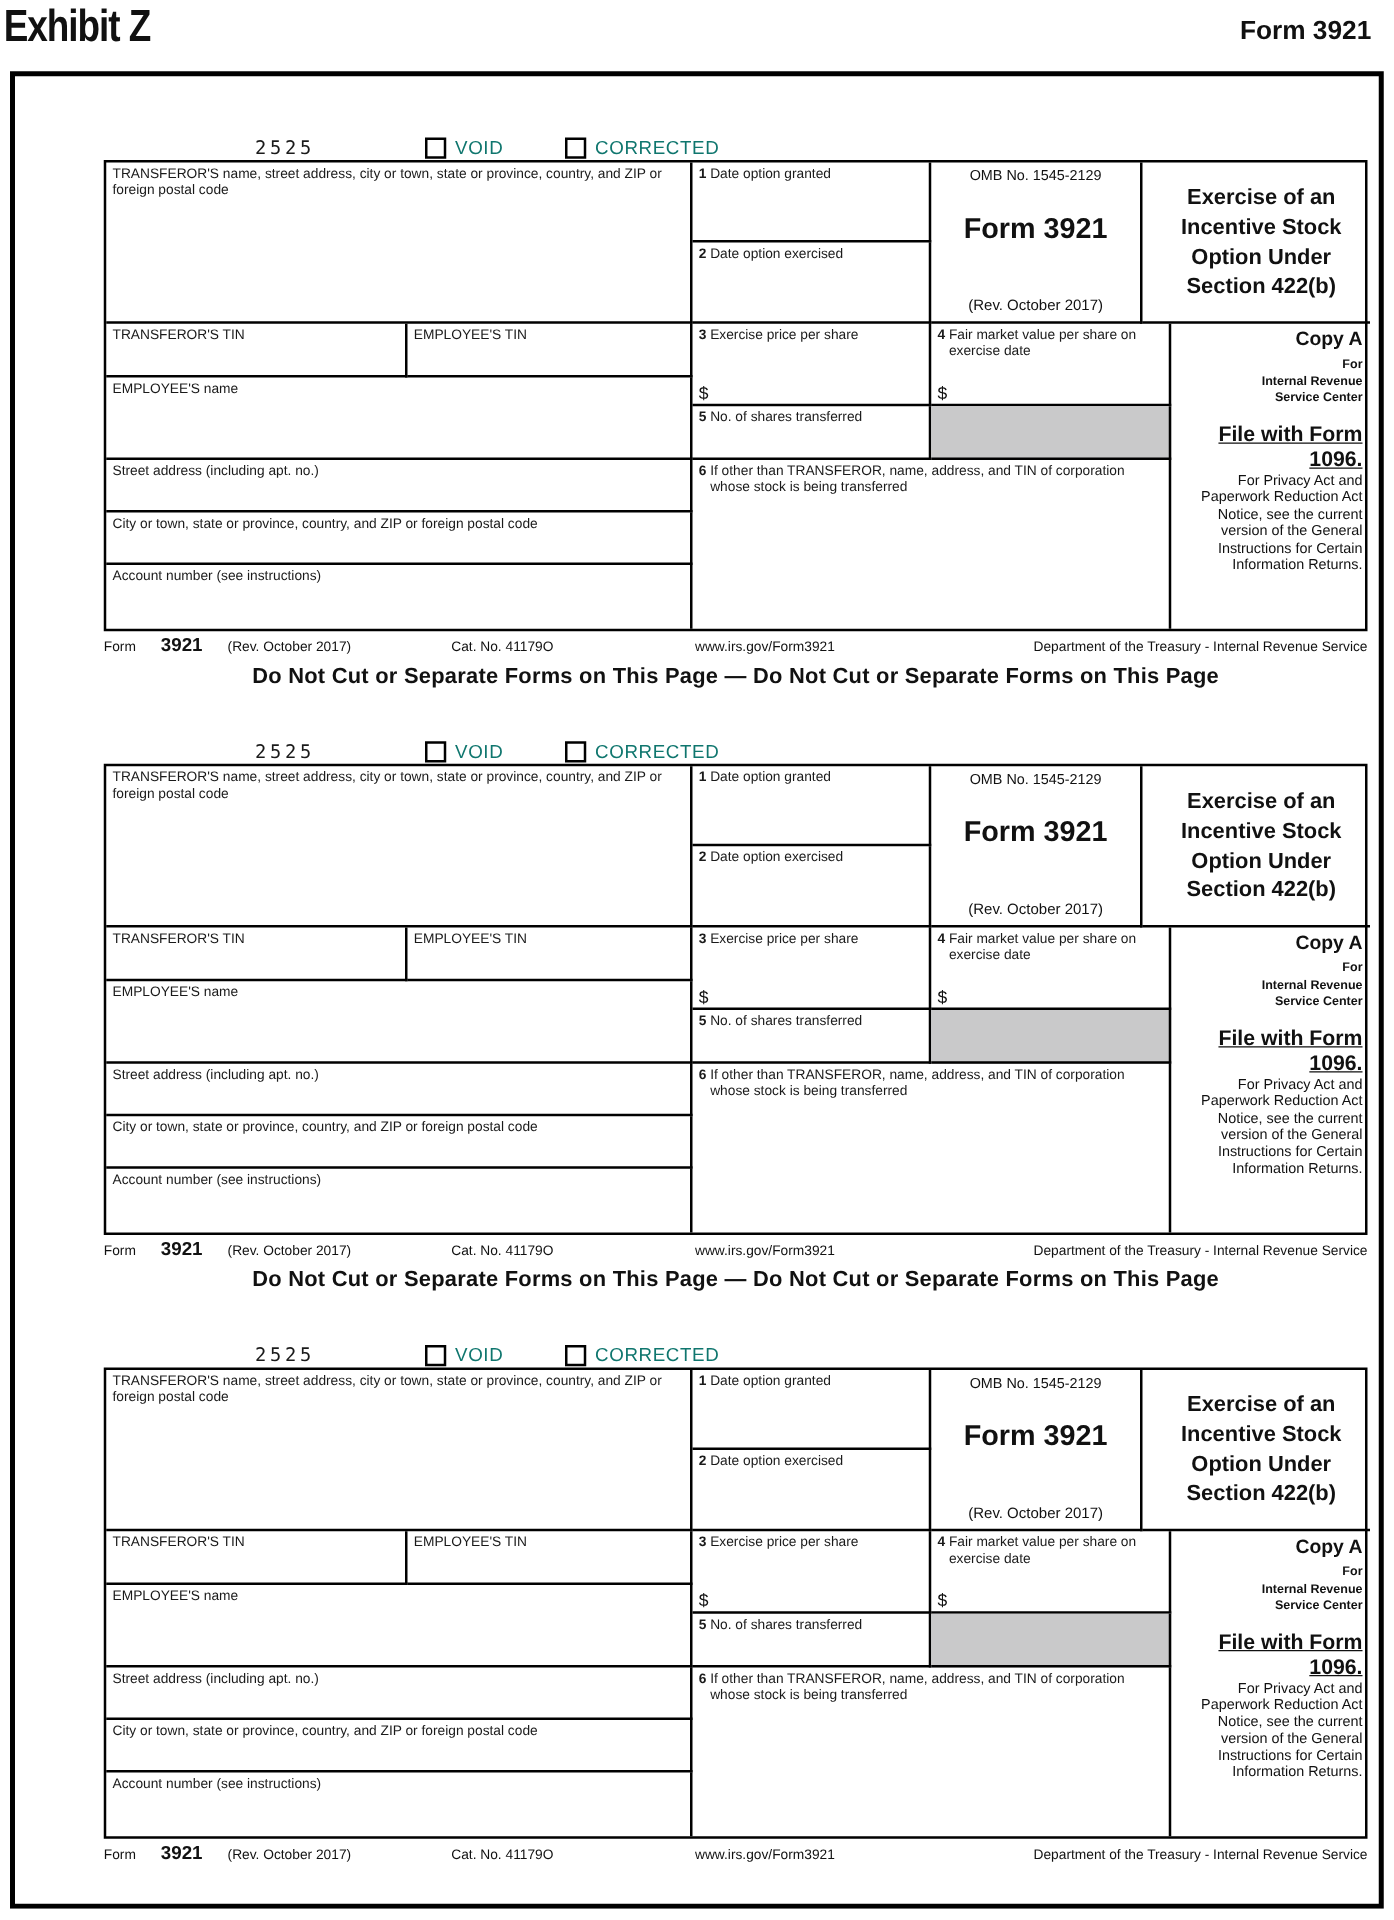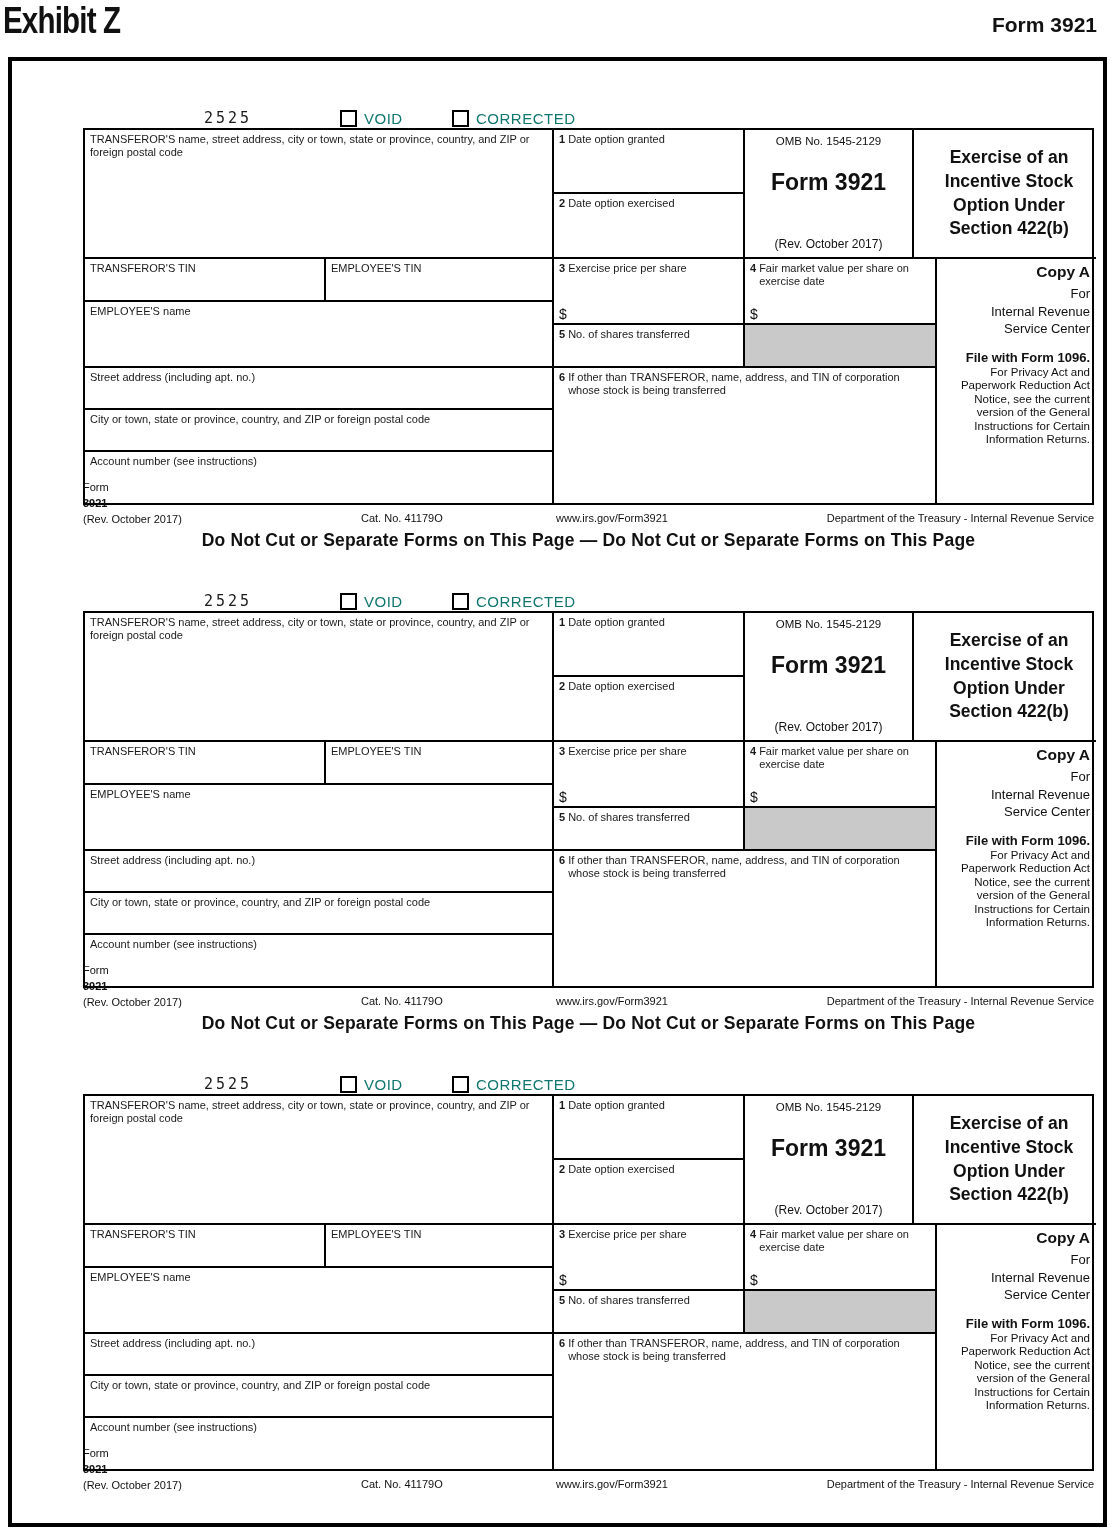--- a/index.html
+++ b/index.html
@@ -66,28 +66,28 @@
   .omb-rev  { font-size: 12px; margin-top: auto; }
   
   .title-cell {
     display: flex; align-items: center; justify-content: center;
     text-align: center; padding: 4px 6px 4px 14px;
     font-size: 17.5px; font-weight: bold; line-height: 1.35;
   }
   
   .copyA { text-align: right; padding: 4px 6px; }
   .copyA-title { font-size: 15.5px; font-weight: bold; margin-bottom: 4px; }
-  .copyA-line  { font-size: 13px; font-weight: normal; line-height: 1.35; }
-  .copyA-file  { font-size: 13px; font-weight: bold; margin-top: 12px; }
+  .copyA-line  { font-size: 10px; font-weight: bold; line-height: 1.35; }
+  .copyA-file  { font-size: 17px; font-weight: bold; margin-top: 12px; text-decoration: underline; }
   .copyA-privacy { font-size: 11.5px; line-height: 1.18; margin-top: 1px; }
   .copyA-privacy .b { font-weight: normal; }
   
   .copy-footer { position: relative; height: 22px; font-size: 11px; }
-  .f-left { position: absolute; left: 0; bottom: 2px; display: inline-flex; align-items: baseline; gap: 4px; white-space: nowrap; flex-direction: column; }
-  .f-num { font-size: 11px; font-weight: bold; }
+  .f-left { position: absolute; left: 0; bottom: 2px; display: inline-flex; align-items: baseline; gap: 20px; white-space: nowrap; }
+  .f-num { font-size: 15px; font-weight: bold; }
   .f-cat  { position: absolute; left: 278px; bottom: 3px; }
   .f-url  { position: absolute; left: 473px; bottom: 3px; }
   .f-dept { position: absolute; right: 0; bottom: 3px; }
   
   .separator {
     margin-top: 3px; margin-bottom: 33px;
     font-size: 17.5px; font-weight: bold; letter-spacing: 0.2px;
     text-align: center; white-space: nowrap; color: #111;
   }
   #copies .copy:last-child .separator { display: none; }

